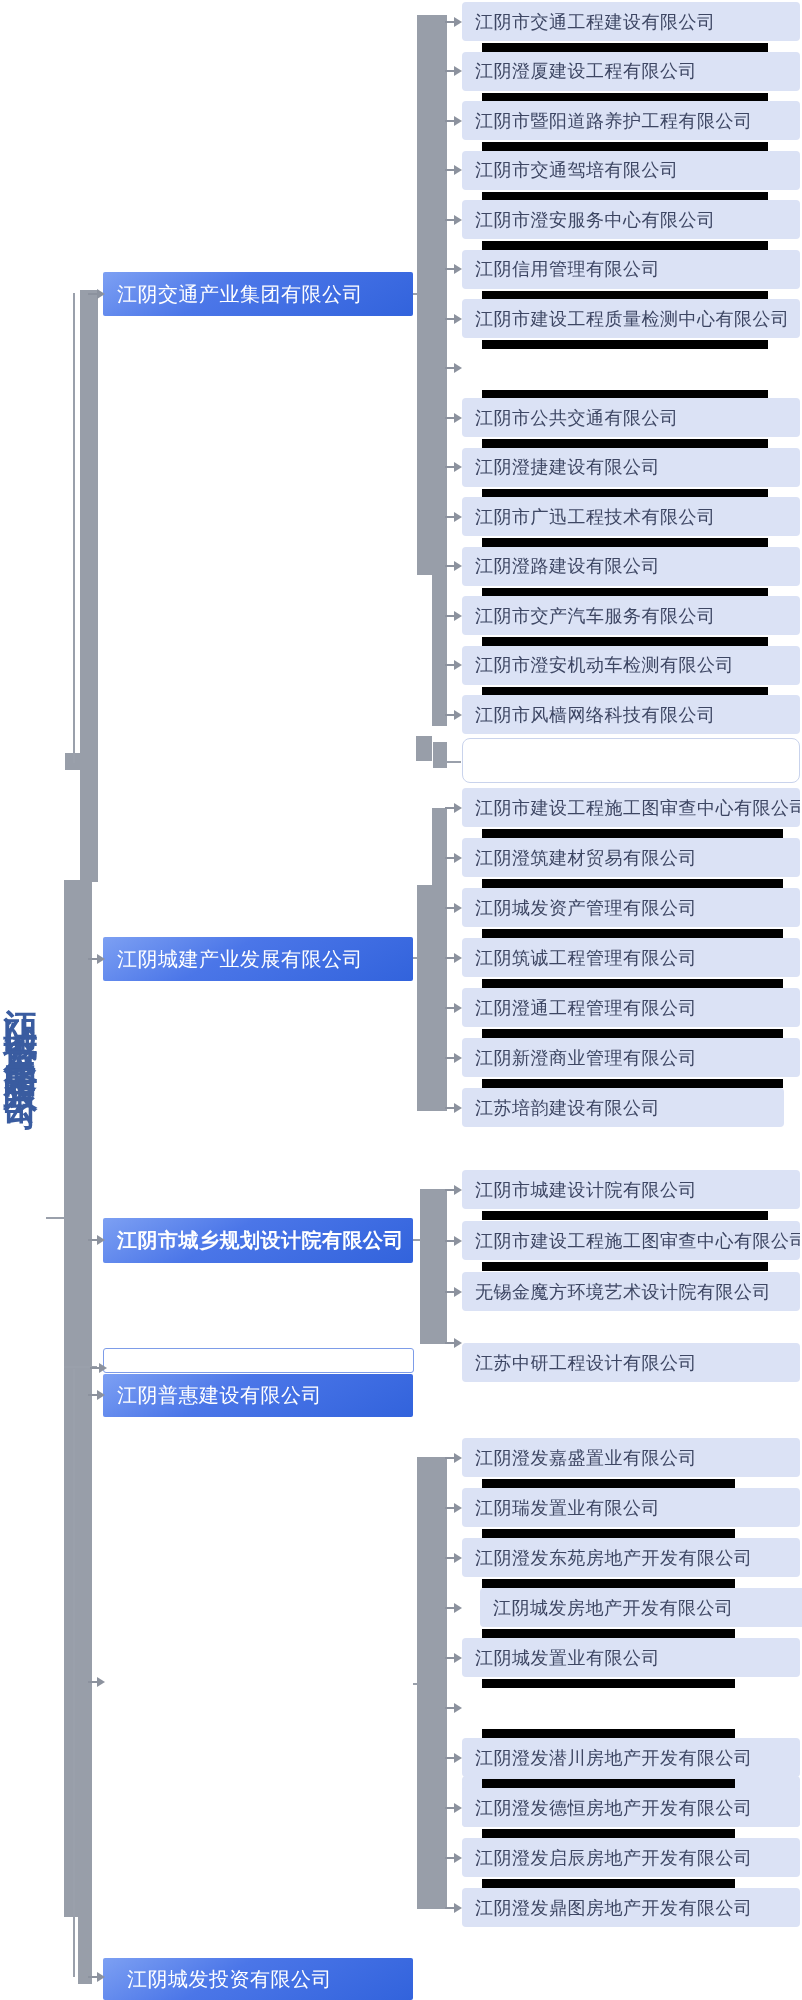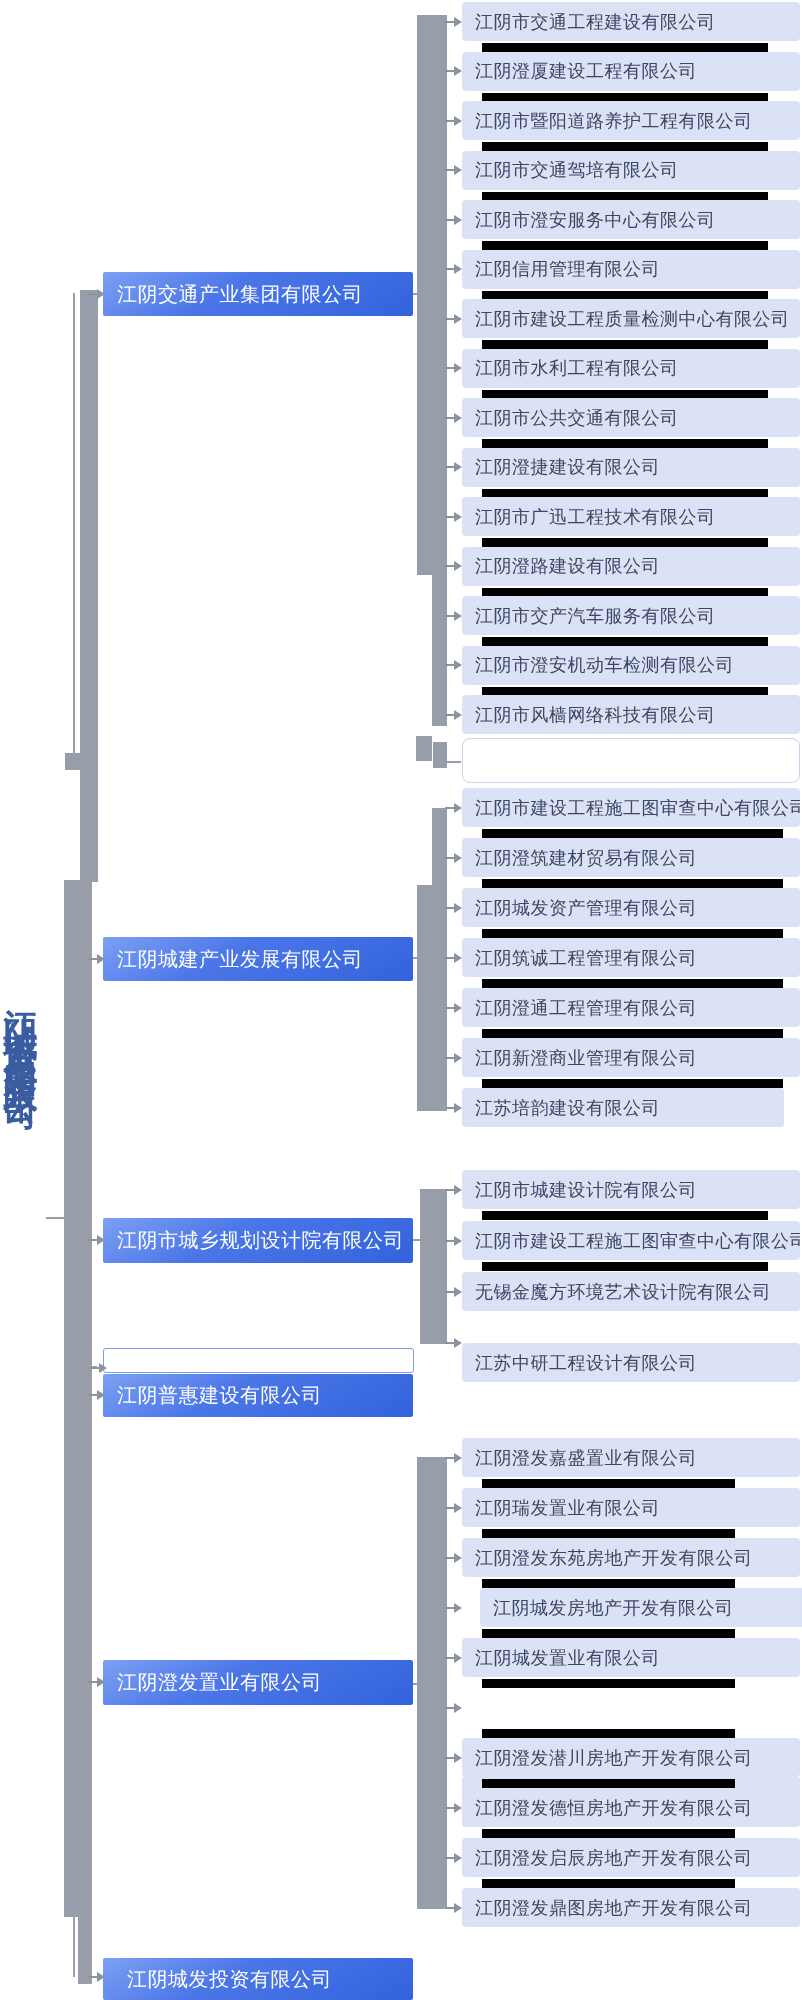--- a/index.html
+++ b/index.html
@@ -83,21 +83,20 @@
       <span class="ln"></span>
       <span class="hd"></span>
     </div>
     <div class="bar" style="left: 482px; top: 290.5px; width: 286px; height: 9px;"></div>
     <div class="node child-box" style="left: 462px; top: 299px; width: 338px; height: 39px;">江阴市建设工程质量检测中心有限公司</div>
     <div class="arrow" style="left: 445px; top: 313.5px; width: 17px; height: 10px;">
       <span class="ln"></span>
       <span class="hd"></span>
     </div>
     <div class="bar" style="left: 482px; top: 340px; width: 286px; height: 9px;"></div>
-    <div class="node child-box" style="left: 462px; top: 348.5px; width: 338px; height: 39px;">江阴市水利工程有限公司</div>
     <div class="arrow" style="left: 445px; top: 363px; width: 17px; height: 10px;">
       <span class="ln"></span>
       <span class="hd"></span>
     </div>
     <div class="bar" style="left: 482px; top: 389.5px; width: 286px; height: 9px;"></div>
     <div class="node child-box" style="left: 462px; top: 398px; width: 338px; height: 39px;">江阴市公共交通有限公司</div>
     <div class="arrow" style="left: 445px; top: 412.5px; width: 17px; height: 10px;">
       <span class="ln"></span>
       <span class="hd"></span>
     </div>
@@ -174,21 +173,21 @@
     <div class="arrow" style="left: 445px; top: 1052.5px; width: 17px; height: 10px;">
       <span class="ln"></span>
       <span class="hd"></span>
     </div>
     <div class="bar" style="left: 482px; top: 1079px; width: 301px; height: 9px;"></div>
     <div class="node child-box" style="left: 462px; top: 1088px; width: 322px; height: 39px;">江苏培韵建设有限公司</div>
     <div class="arrow" style="left: 445px; top: 1102.5px; width: 17px; height: 10px;">
       <span class="ln"></span>
       <span class="hd"></span>
     </div>
-    <div class="node parent-box" style="left: 103px; top: 1218px; width: 310px; height: 45px;">江阴市城乡规划设计院有限公司</div>
+    <div class="node parent-box" style="left: 103px; top: 1218px; width: 310px; height: 45px; font-weight: bold;">江阴市城乡规划设计院有限公司</div>
     <div class="trunk" style="left: 420px; top: 1189px; width: 27px; height: 155px;"></div>
     <div class="node child-box" style="left: 462px; top: 1170px; width: 338px; height: 39px;">江阴市城建设计院有限公司</div>
     <div class="arrow" style="left: 445px; top: 1184.5px; width: 17px; height: 10px;">
       <span class="ln"></span>
       <span class="hd"></span>
     </div>
     <div class="bar" style="left: 482px; top: 1211px; width: 286px; height: 9px;"></div>
     <div class="node child-box" style="left: 462px; top: 1221px; width: 338px; height: 39px;">江阴市建设工程施工图审查中心有限公司</div>
     <div class="arrow" style="left: 445px; top: 1235.5px; width: 17px; height: 10px;">
       <span class="ln"></span>
@@ -200,21 +199,20 @@
       <span class="ln"></span>
       <span class="hd"></span>
     </div>
     <div class="node child-box" style="left: 462px; top: 1323px; width: 338px; height: 39px; margin-top: 20px;">江苏中研工程设计有限公司</div>
     <div class="arrow" style="left: 445px; top: 1337.5px; width: 17px; height: 10px;">
       <span class="ln"></span>
       <span class="hd"></span>
     </div>
     <div class="node parent-box" style="left: 103px; top: 1374px; width: 310px; height: 43px;">江阴普惠建设有限公司</div>
     <div class="white-slot" style="left: 103px; top: 1348px; width: 311px; height: 25px;"></div>
-    <div class="node parent-box" style="left: 103px; top: 1660px; width: 310px; height: 45px;">江阴澄发置业有限公司</div>
     <div class="trunk" style="left: 417px; top: 1457px; width: 30px; height: 452px;"></div>
     <div class="node child-box" style="left: 462px; top: 1438px; width: 338px; height: 39px;">江阴澄发嘉盛置业有限公司</div>
     <div class="arrow" style="left: 445px; top: 1452.5px; width: 17px; height: 10px;">
       <span class="ln"></span>
       <span class="hd"></span>
     </div>
     <div class="bar" style="left: 482px; top: 1479px; width: 253px; height: 9px;"></div>
     <div class="node child-box" style="left: 462px; top: 1488px; width: 338px; height: 39px;">江阴瑞发置业有限公司</div>
     <div class="arrow" style="left: 445px; top: 1502.5px; width: 17px; height: 10px;">
       <span class="ln"></span>

